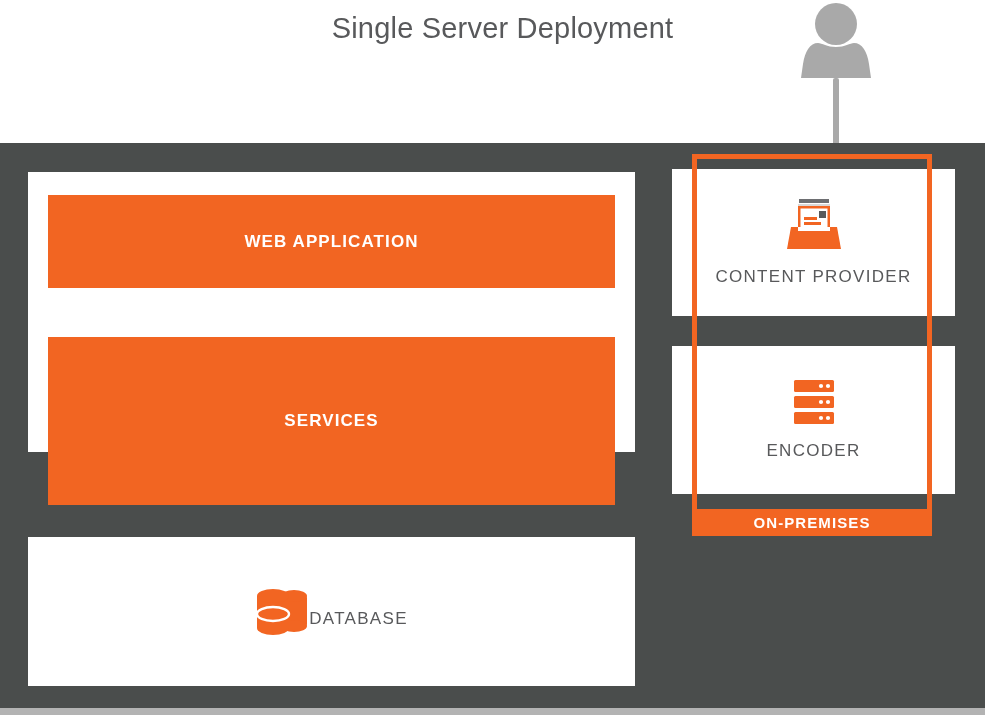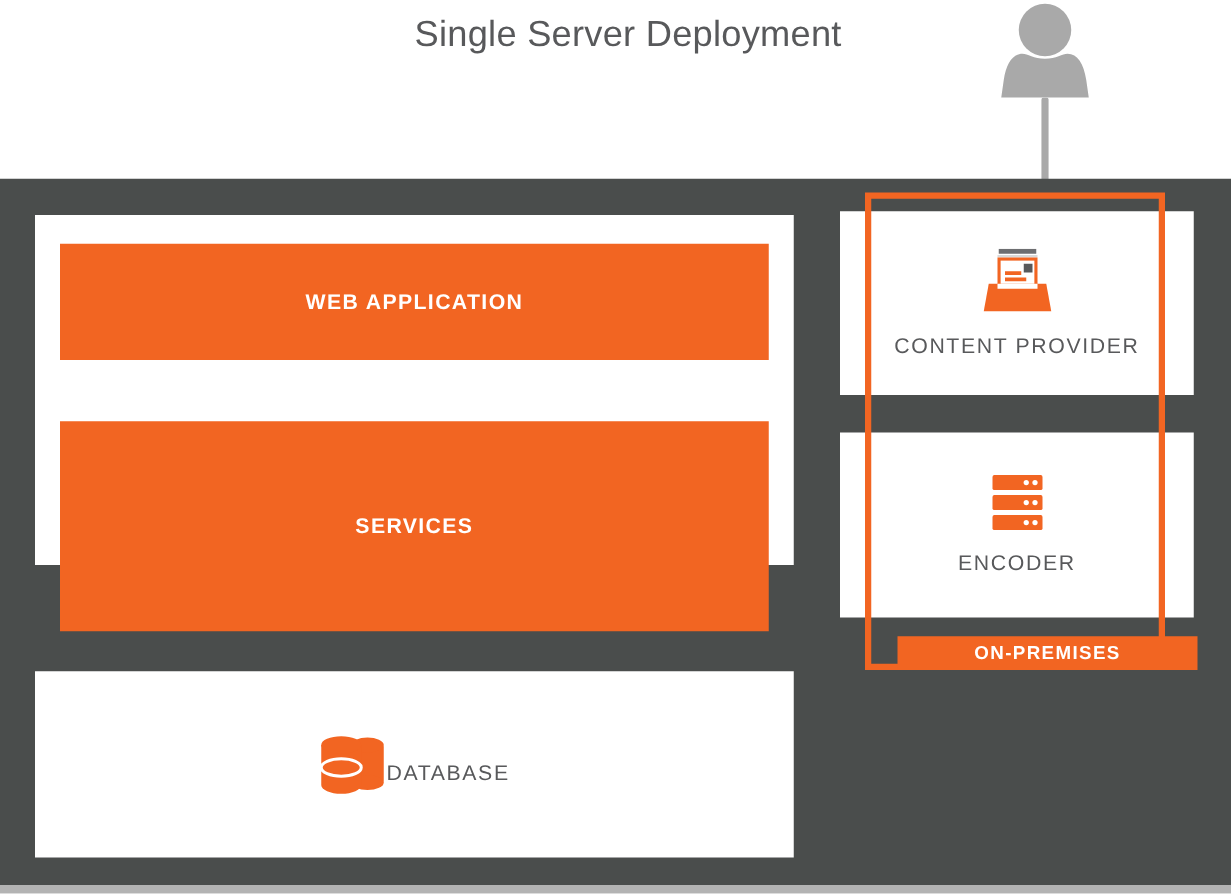--- a/index.html
+++ b/index.html
@@ -151,21 +151,20 @@
     width: 240px;
     height: 27px;
     background: #f26522;
     color: #ffffff;
     display: flex;
     align-items: center;
     justify-content: center;
     font-size: 15px;
     font-weight: 700;
     letter-spacing: 1.1px;
-    margin-left: 26px;
   }
 
   
   .layer-cards { z-index: 3; }
   .layer-frame { z-index: 4; }
   .layer-bar   { z-index: 5; }
 </style>
 </head>
 <body>
 

